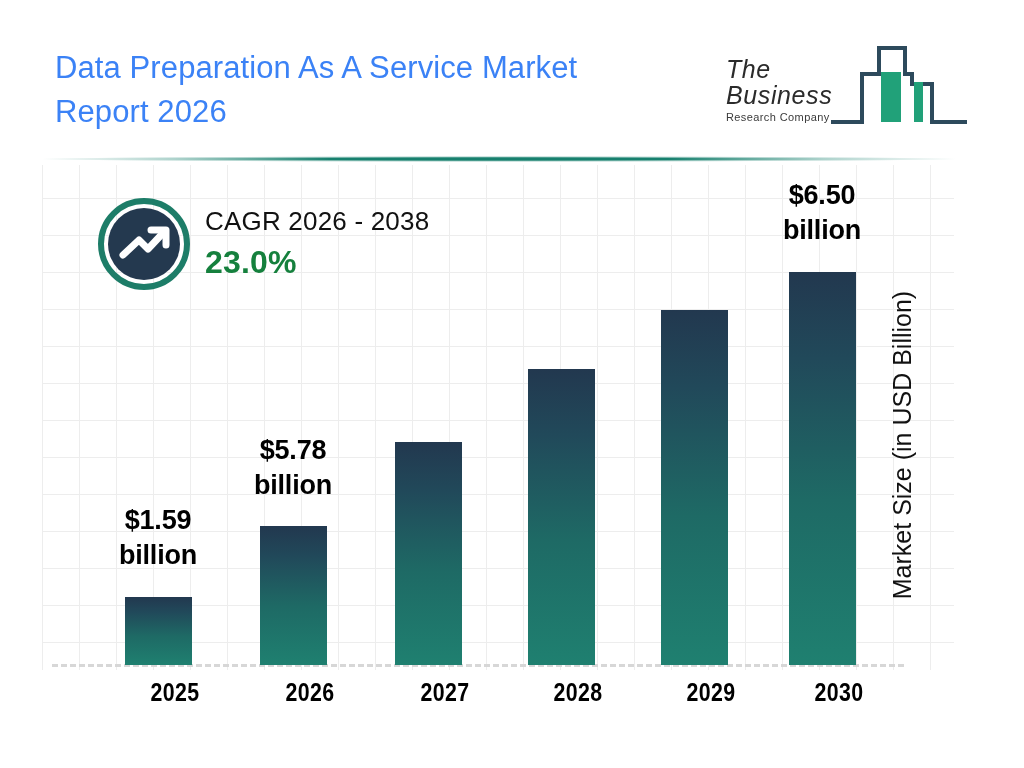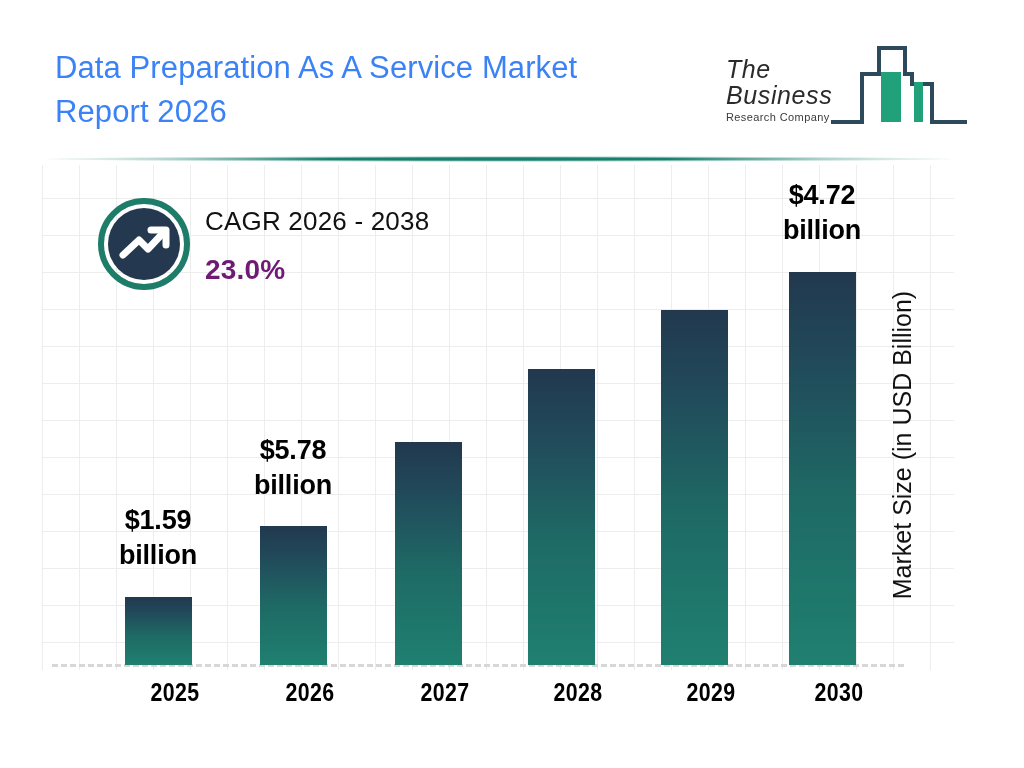--- a/index.html
+++ b/index.html
@@ -166,25 +166,25 @@
     top: 6px;
   }
   #cagr-period {
     font-size: 26px;
     font-weight: 400;
     color: #111;
     line-height: 34px;
     letter-spacing: 0.2px;
   }
   #cagr-value {
-    font-size: 28px;
+    font-size: 32px;
     font-weight: bold;
-    color: #701a75;
+    color: #15803d;
     line-height: 40px;
-    margin-top: 12px;
+    margin-top: 4px;
     letter-spacing: 0.2px;
   }
 
   
   #x-axis {
     position: absolute;
     left: 4px;
     top: 512px;
     width: 1024px;
     height: 46px;
@@ -253,21 +253,21 @@
       <div class="bar" style="left:395px;height:223px;"></div>
       <div class="bar" style="left:528px;height:296px;"></div>
       <div class="bar" style="left:661px;height:355px;"></div>
       <div class="bar" style="left:789px;height:393px;"></div>
     </div>
 
     <div class="bar-label" style="left:98px; top:338px;">$1.59
 billion</div>
     <div class="bar-label" style="left:233px; top:268px;">$5.78
 billion</div>
-    <div class="bar-label" style="left:762px; top:13px;">$4.72
+    <div class="bar-label" style="left:762px; top:13px;">$6.50
 billion</div>
   </div>
 
   <div id="cagr">
     <div id="cagr-circle">
       <svg width="92" height="92" viewBox="0 0 92 92">
         <circle cx="46" cy="46" r="43" fill="none" stroke="#1d7d68" stroke-width="6"></circle>
         <circle cx="46" cy="46" r="36" fill="#24394f"></circle>
         <path d="M25,57 L41,42 L50,51 L66,34" fill="none" stroke="#ffffff" stroke-width="7" stroke-linecap="round" stroke-linejoin="round"></path>
         <path d="M53,32 L68,32 L68,47" fill="none" stroke="#ffffff" stroke-width="7" stroke-linecap="round" stroke-linejoin="round"></path>

